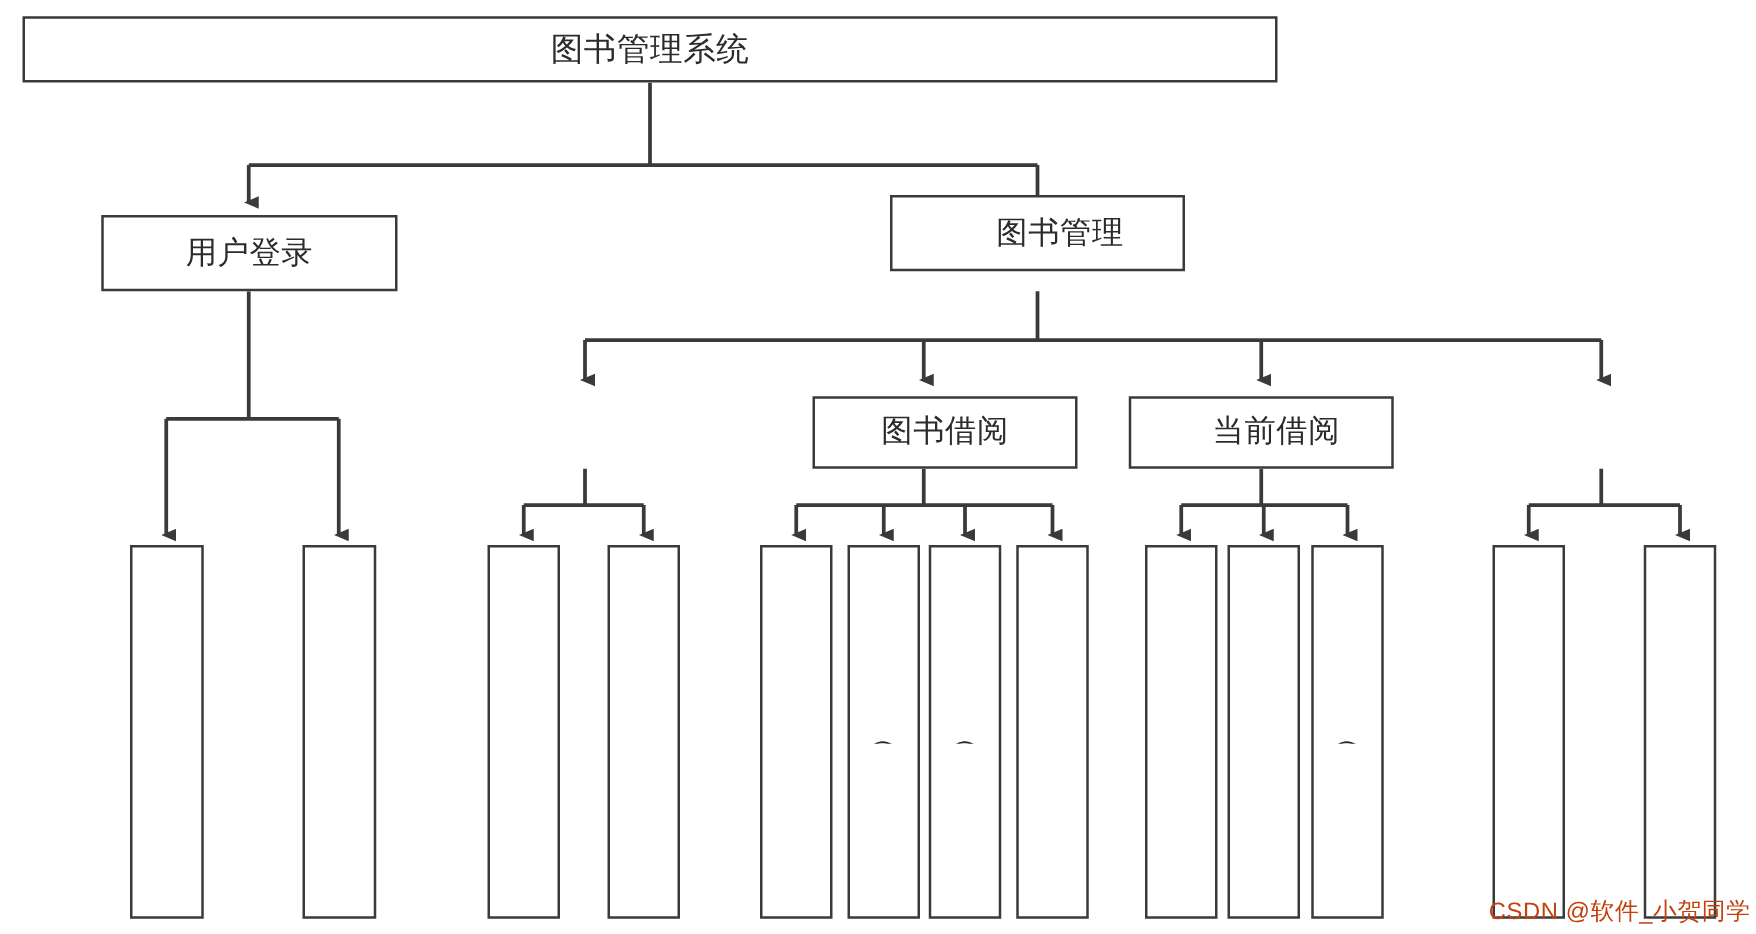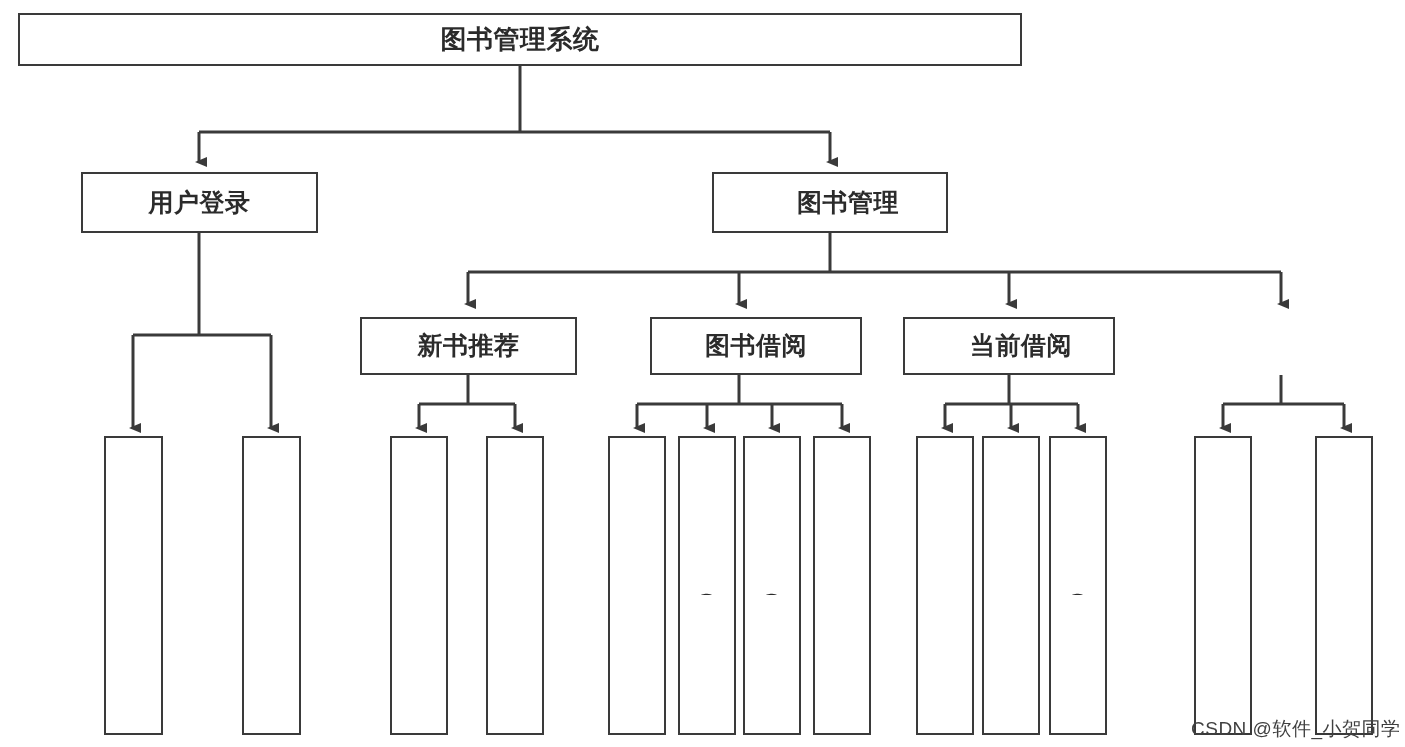--- a/index.html
+++ b/index.html
@@ -34,21 +34,20 @@
     align-items: center;
     justify-content: center;
     color: #2b2b2b;
     z-index: 2;
   }
   .node .lbl {
     display: block;
     text-align: left;
     line-height: 1.18;
     letter-spacing: 0.5px;
-    font-weight: bold;
   }
   
   .node.horiz .lbl {
     font-size: 25px;
     white-space: nowrap;
   }
   .node.root .lbl {
     font-size: 26px;
   }
   
@@ -61,21 +60,21 @@
     writing-mode: vertical-rl;
     text-orientation: upright;
     font-size: 27px;
     line-height: 1.0;
     letter-spacing: 2px;
     max-height: 100%;
     overflow: hidden;
   }
   .watermark {
     position: absolute;
-    color: #404040;
+    color: #c2410c;
     font-size: 19px;
     white-space: nowrap;
     z-index: 5;
     letter-spacing: 0.5px;
   }
 </style>
 </head>
 <body>
 
 <div id="canvas">
@@ -131,27 +130,24 @@
   </svg>
 
   <div class="node horiz root" style="left:18px; top:13px; width:1004px; height:53px;">
     <span class="lbl">图书管理系统</span>
   </div>
 
   <div class="node horiz" style="left:81px; top:172px; width:237px; height:61px;">
     <span class="lbl">用户登录</span>
   </div>
 
-  <div class="node horiz" style="left:712px; top:172px; width:236px; height:61px;padding-left:36px;">
+  <div class="node horiz" style="left:712px; top:156px; width:236px; height:61px;padding-left:36px;">
     <span class="lbl">图书管理</span>
   </div>
 
-  <div class="node horiz" style="left:360px; top:317px; width:217px; height:58px;">
-    <span class="lbl">新书推荐</span>
-  </div>
 
   <div class="node horiz" style="left:650px; top:317px; width:212px; height:58px;">
     <span class="lbl">图书借阅</span>
   </div>
 
   <div class="node horiz" style="left:903px; top:317px; width:212px; height:58px;padding-left:24px;">
     <span class="lbl">当前借阅</span>
   </div>
 
 

